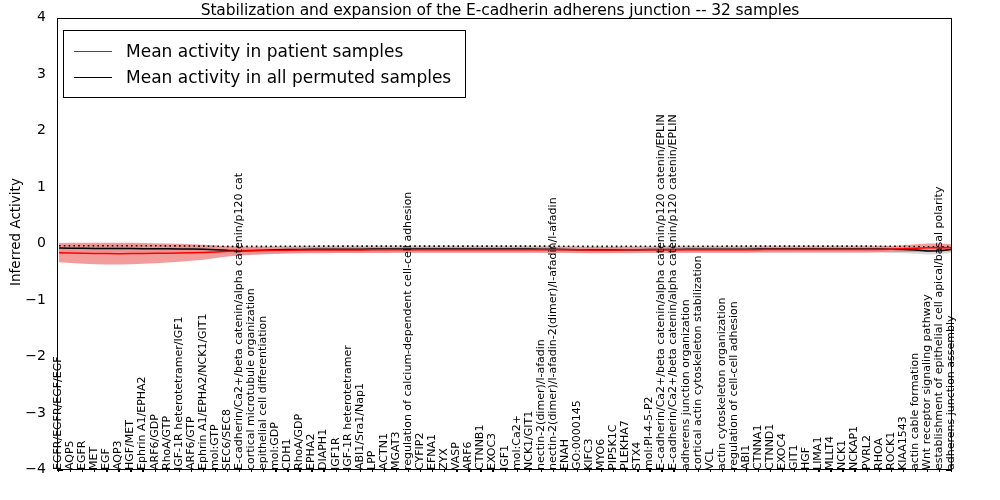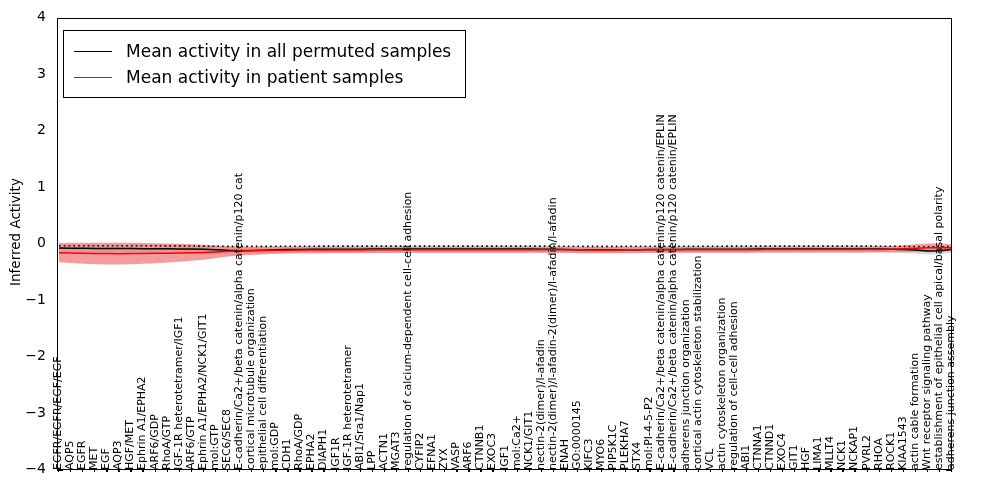--- a/index.html
+++ b/index.html
@@ -57,20 +57,21 @@
   .legend-row{display:flex;align-items:center;height:26px;}
   .legend-swatch{width:38px;height:0;border-top:1.6px solid #000;margin-right:14px;}
   .legend-swatch.red{border-top-color:#ff0000;}
   .legend-text{font-size:17px;color:#000;white-space:nowrap;}
 </style>
 </head>
 <body>
 
 <div id="root">
 
+  <div id="chart-title">Stabilization and expansion of the E-cadherin adherens junction -- 32 samples</div>
 
   <div id="y-axis-label">Inferred Activity</div>
 
   <div id="ytick-labels">
       <div class="ytick-label" style="top: 461px; left: 0px;">−4</div>
       <div class="ytick-label" style="top: 404.5px; left: 0px;">−3</div>
       <div class="ytick-label" style="top: 348px; left: 0px;">−2</div>
       <div class="ytick-label" style="top: 291.5px; left: 0px;">−1</div>
       <div class="ytick-label" style="top: 235px; left: 0px;">0</div>
       <div class="ytick-label" style="top: 178.5px; left: 0px;">1</div>
@@ -260,22 +261,22 @@
       <span class="xlab" style="left: 845.73px;">KIAA1543</span>
       <span class="xlab" style="left: 857.797px;">actin cable formation</span>
       <span class="xlab" style="left: 869.865px;">Wnt receptor signaling pathway</span>
       <span class="xlab" style="left: 881.932px;">establishment of epithelial cell apical/basal polarity</span>
       <span class="xlab" style="left: 894px;">adherens junction assembly</span>
     </div>
 
 
   <div id="legend">
     <div class="legend-row">
+      <span class="legend-swatch red"></span>
+      <span class="legend-text">Mean activity in patient samples</span>
+    </div>
+    <div class="legend-row">
       <span class="legend-swatch"></span>
       <span class="legend-text">Mean activity in all permuted samples</span>
     </div>
-    <div class="legend-row">
-      <span class="legend-swatch red"></span>
-      <span class="legend-text">Mean activity in patient samples</span>
-    </div>
   </div>
 
 </div>
 
 </body></html>

